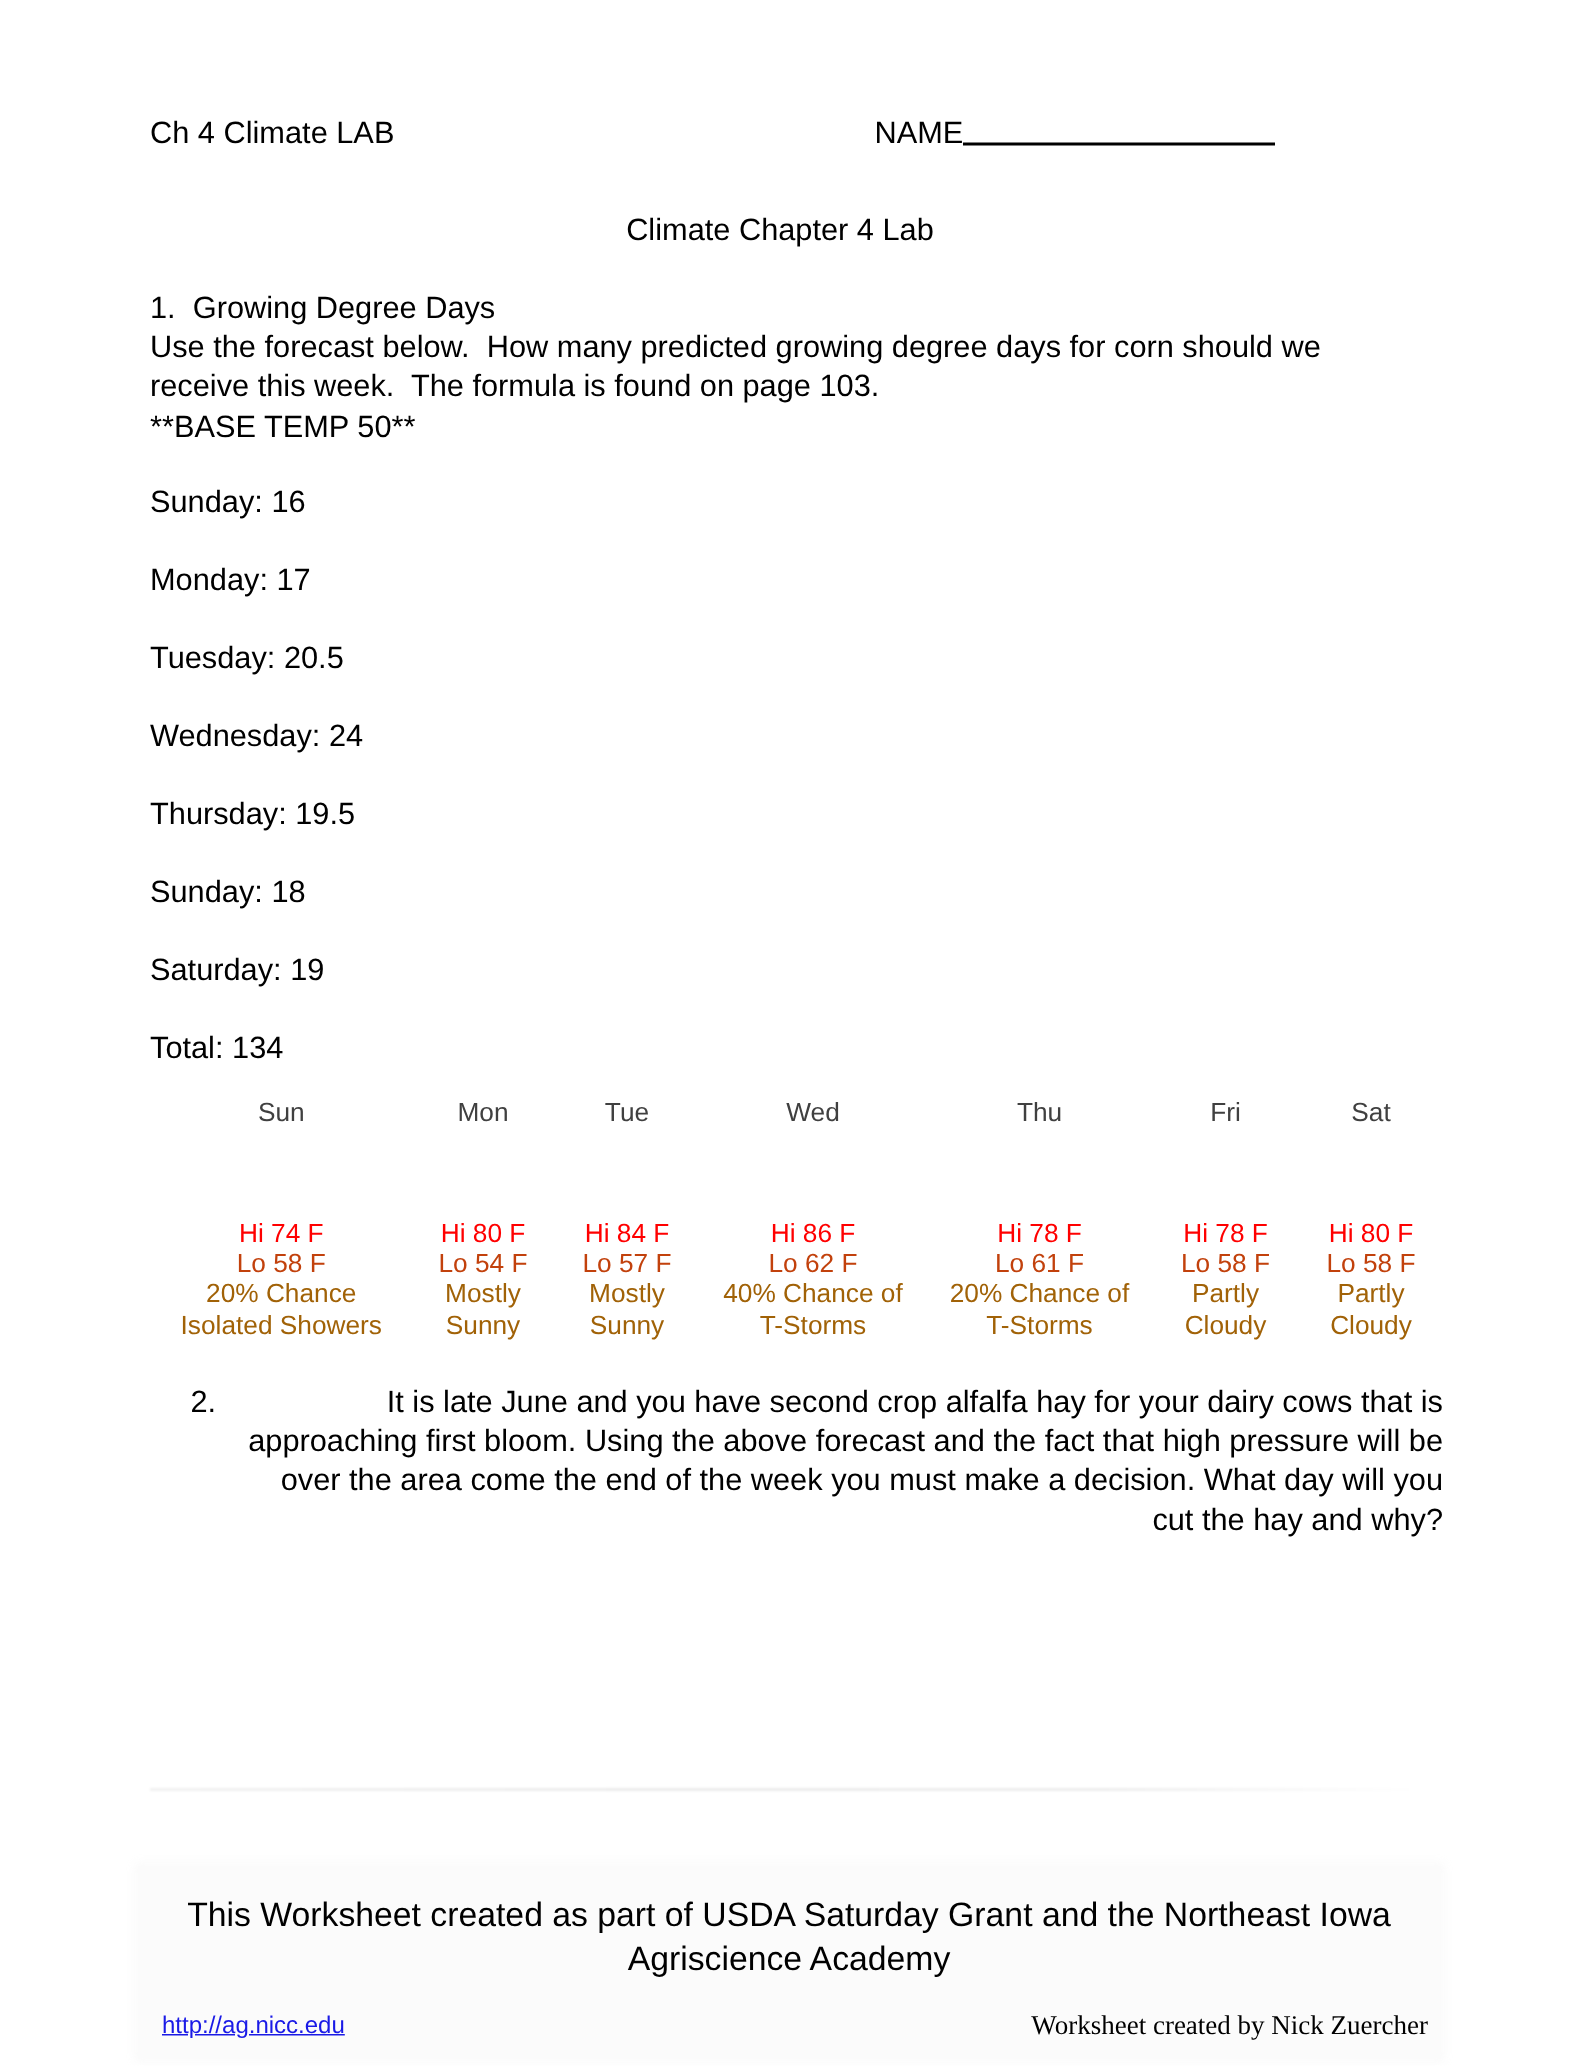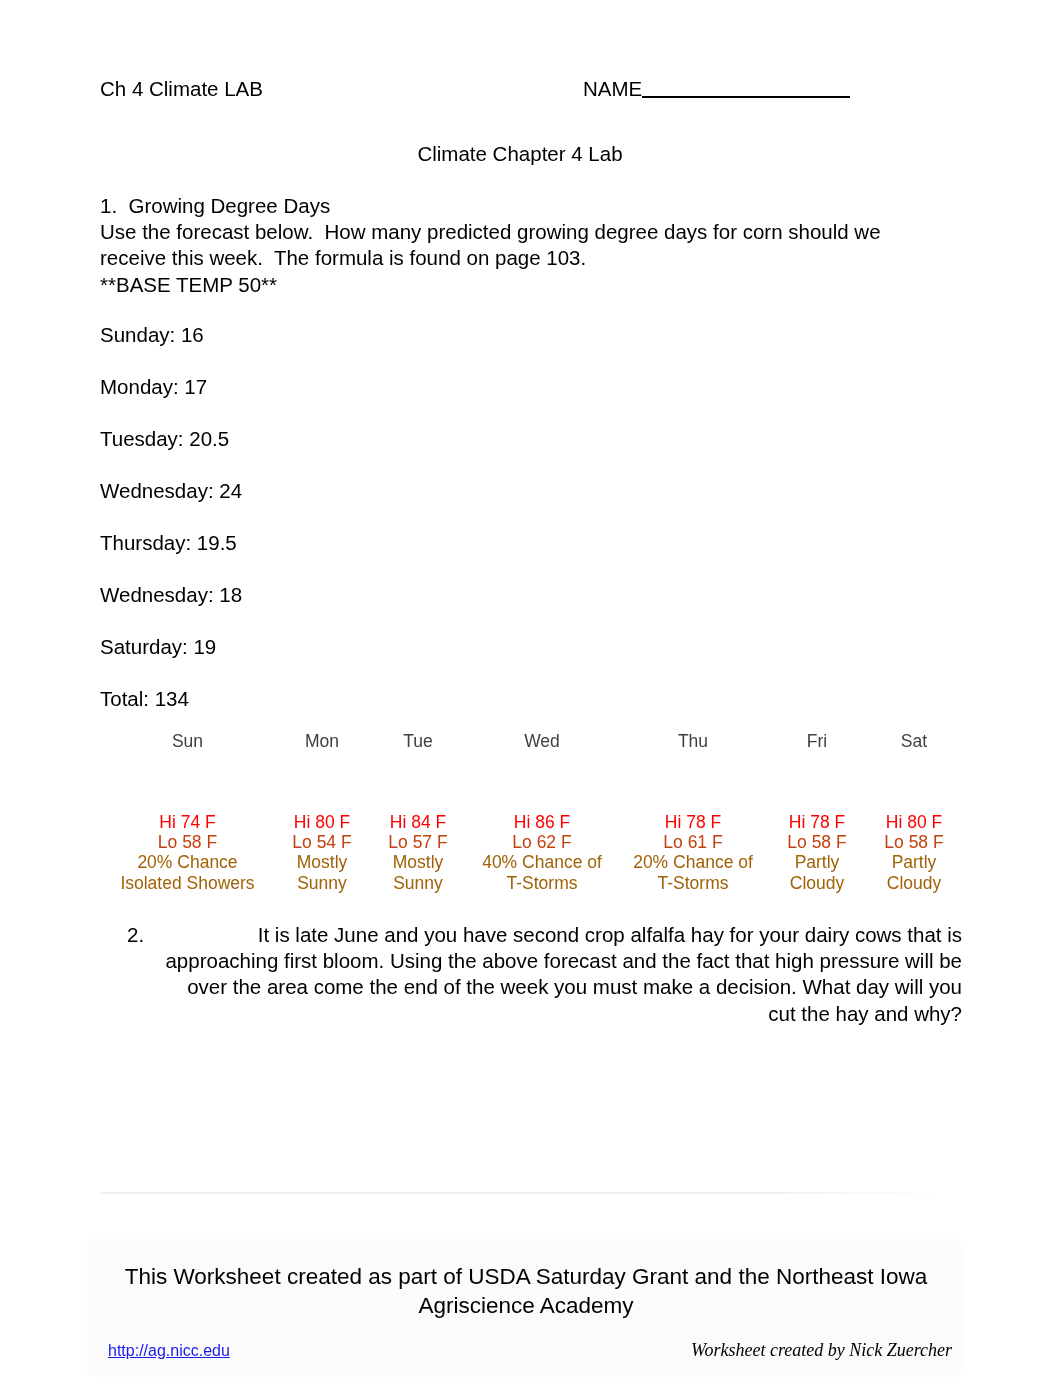--- a/index.html
+++ b/index.html
@@ -187,21 +187,20 @@
     top: 98px;
     font-size: 16px;
     color: #1a1ae6;
     white-space: nowrap;
   }
   .footer-credit {
     position: absolute;
     right: 8px;
     top: 96px;
     font-family: "Liberation Serif", serif;
-    font-style: italic;
     font-size: 18px;
     white-space: nowrap;
     margin-left: 33px;
   }
 </style>
 </head>
 <body>
 
 <div class="page">
 
@@ -218,21 +217,21 @@
     <div>receive this week.  The formula is found on page 103.</div>
     <div>**BASE TEMP 50**</div>
   </div>
 
   <div class="daylist">
     <div class="dayrow">Sunday: 16</div>
     <div class="dayrow">Monday: 17</div>
     <div class="dayrow">Tuesday: 20.5</div>
     <div class="dayrow">Wednesday: 24</div>
     <div class="dayrow">Thursday: 19.5</div>
-    <div class="dayrow">Wednesday: 18</div>
+    <div class="dayrow">Sunday: 18</div>
     <div class="dayrow">Saturday: 19</div>
     <div class="dayrow">Total: 134</div>
   </div>
 
   <div class="forecast">
 
     <div class="fc-col" style="left:0px; width:175px;">
       <div class="fc-head">Sun</div>
       <div class="fc-body">
         <div class="fc-hi">Hi 74 F</div>

